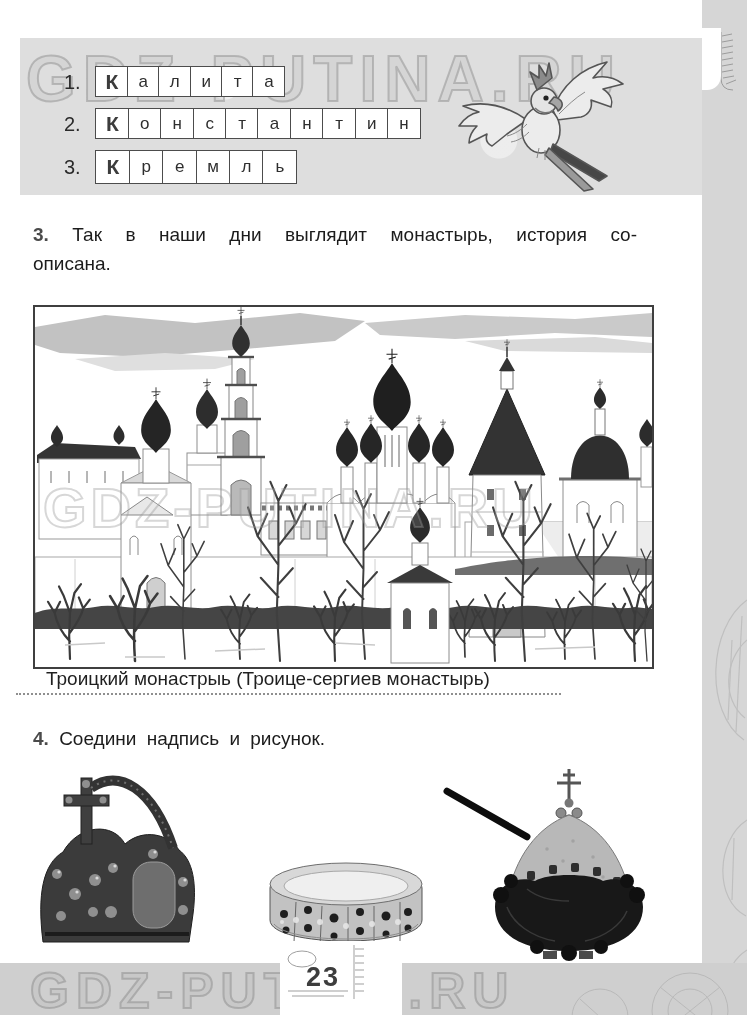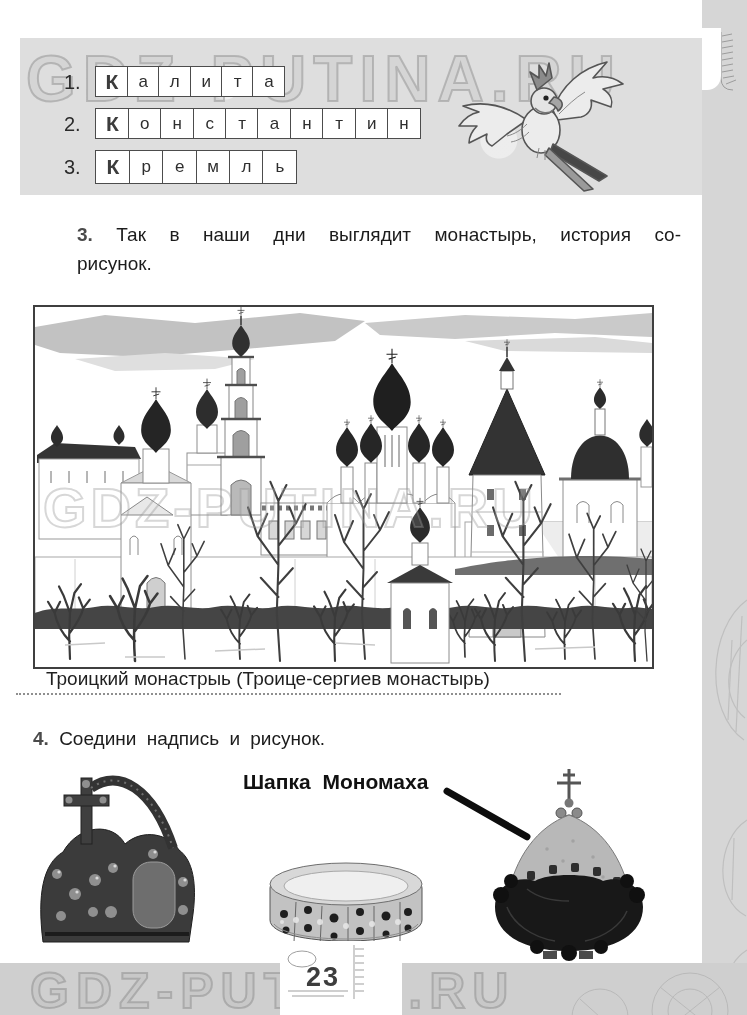--- a/index.html
+++ b/index.html
@@ -27,21 +27,21 @@
   .cw-num{position:absolute;font-size:20px;color:#2b2b2b;z-index:2;}
   .cw-row{position:absolute;display:flex;z-index:2;}
   .cell{box-sizing:border-box;border:1.6px solid #4c4c4c;margin-left:-1.6px;background:#fff;
         display:flex;align-items:center;justify-content:center;font-size:17px;color:#2e2e2e;}
   .cell.first{font-weight:bold;font-size:21px;color:#3c3c3c;}
   .r1 .cell{width:33px;height:31px;}
   .r2 .cell{width:34px;height:31px;}
   .r3 .cell{width:35px;height:34px;}
 
   
-  .task{position:absolute;left:33px;width:604px;z-index:2;margin-left:44px;}
+  .task{position:absolute;left:33px;width:604px;z-index:2;}
   .t-line{text-align:justify;text-align-last:justify;font-size:19px;line-height:29px;color:#1c1c1c;}
   .t-line.last{text-align-last:left;}
   .t-num{font-weight:bold;color:#4a4a4a;}
 
   
   .figure{position:absolute;left:33px;top:305px;width:617px;height:360px;border:2px solid #3f3f3f;
           background:#fff;overflow:hidden;z-index:2;}
   .caption{position:absolute;left:16px;top:668px;width:545px;height:27px;z-index:2;
            border-bottom:2px dotted #8f8f8f;font-size:19px;color:#1f1f1f;padding-left:30px;box-sizing:border-box;}
 
@@ -151,21 +151,21 @@
       <path d="M104,66 C112,58 120,50 130,44"></path>
         <path d="M84,100 L82,110 M90,102 L90,112"></path>
     </g>
   </svg>
 
   <div class="task" style="top:220px;">
     <div class="t-line">
       <span class="t-num">3.</span>
       <span>Так в наши дни выглядит монастырь, история со-</span>
     </div>
-    <div class="t-line last">рисунок.</div>
+    <div class="t-line last">описана.</div>
   </div>
 
   <div class="figure">
     <svg width="617" height="360" viewBox="0 0 617 360">
       <defs>
         <path id="dome" d="M0,0 C-3,-4 -11,-8 -11,-17 C-11,-27 -4,-33 0,-40 C4,-33 11,-27 11,-17 C11,-8 3,-4 0,0 Z"></path>
         <path id="cross" d="M0,0 L0,-13 M-5,-8 L5,-8 M-3,-3.5 L3.5,-5.5" fill="none"></path>
         <path id="tree" d="M0,0 C-1,-14 -1,-28 0,-42 M0,-16 C-8,-24 -12,-32 -14,-42 M-14,-42 L-20,-52 M-14,-42 L-9,-52 M0,-24 C6,-32 10,-38 12,-46 M12,-46 L8,-56 M12,-46 L18,-54 M0,-42 L-6,-58 M0,-42 L4,-60 M-6,-58 L-10,-66 M4,-60 L10,-68" fill="none" stroke-linecap="round"></path>
         <path id="tree2" d="M0,0 L-2,-30 L-1,-60 M-1,-60 L-1,-100 M-1,-60 L-14,-78 L-20,-96 M-14,-78 L-8,-92 M-1,-72 L10,-86 L16,-98 M10,-86 L6,-96 M-1,-40 L-12,-52 M-1,-48 L8,-58 M-1,-100 L-6,-112 M-1,-100 L4,-110" fill="none" stroke-linecap="round"></path>
       </defs>
@@ -348,21 +348,20 @@
     </svg>
     <div class="wm mid">GDZ-PUTINA.RU</div>
   </div>
 
   <div class="caption">Троицкий монастрыь (Троице-сергиев монастырь)</div>
 
   <div class="t4">
     <span class="t-num">4.</span>
     <span>Соедини надпись и рисунок.</span>
   </div>
-  <div class="crown-label">Шапка Мономаха</div>
   <div class="connector"></div>
 
   <svg class="crown" style="left:33px;top:762px;" width="172" height="192" viewBox="0 0 172 192">
     <path d="M10,180 C4,132 10,102 30,90 C46,62 80,60 92,82 C110,66 136,72 146,88 C160,98 164,122 160,152 L156,180 Z" fill="#3b3b3b" stroke="#1f1f1f"></path>
     <rect x="48" y="16" width="11" height="66" fill="#3f3f3f" stroke="#222"></rect>
     <rect x="31" y="33" width="45" height="11" fill="#3f3f3f" stroke="#222"></rect>
     <path d="M58,26 C86,6 120,26 140,86" fill="none" stroke="#333" stroke-width="10"></path>
     <path d="M58,26 C86,6 120,26 140,86" fill="none" stroke="#6f6f6f" stroke-width="2" stroke-dasharray="2 5"></path>
     <rect x="100" y="100" width="42" height="66" rx="18" fill="#6e6e6e" stroke="#9b9b9b"></rect>
     <g fill="#8f8f8f">

